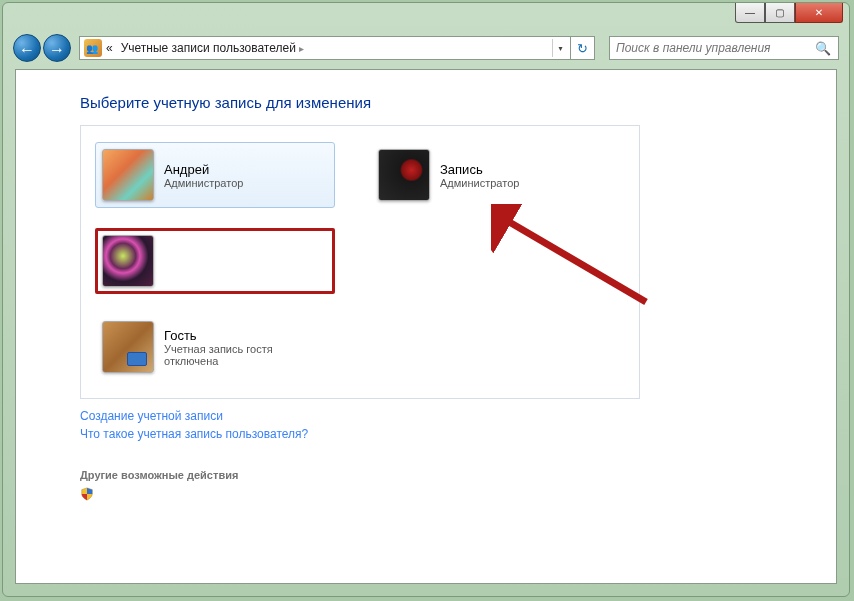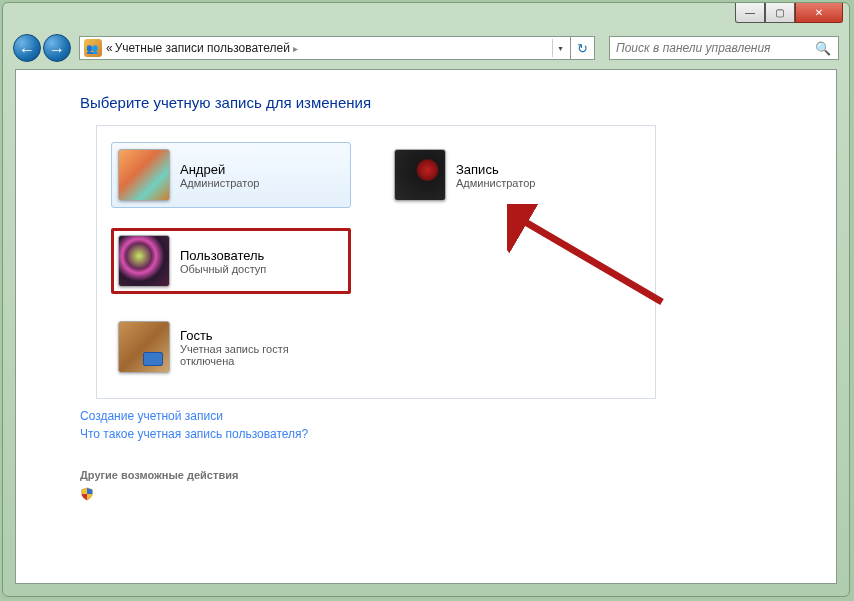--- a/index.html
+++ b/index.html
@@ -136,21 +136,20 @@
   color: #003399;
   font-size: 15px;
   font-weight: normal;
   margin-bottom: 14px;
 }
 .accounts-box {
   border: 1px solid #d6dde6;
   width: 560px;
   padding: 16px 14px 18px 14px;
   position: relative;
-  margin-left: 16px;
 }
 .row {
   display: flex;
   gap: 36px;
 }
 .acct {
   display: flex;
   align-items: center;
   width: 240px;
   padding: 6px;
@@ -220,21 +219,21 @@
     <div class="titlebtn">▢</div>
     <div class="titlebtn close">✕</div>
   </div>
 
   <div class="navbar">
     <div class="navbtn">←</div>
     <div class="navbtn">→</div>
     <div class="addressbar">
       <span class="addr-icon">👥</span>
       <span>«</span>
-      <span style="margin-left:2px">Учетные записи пользователей</span>
+      <span style="margin-left:8px">Учетные записи пользователей</span>
       <span class="addr-chev">▸</span>
       <span class="addr-dropdown">▾</span>
     </div>
     <div class="refreshbtn">↻</div>
     <div class="searchbar">
       <input type="text" placeholder="Поиск в панели управления" style="">
       <span class="search-icon">🔍</span>
     </div>
   </div>
 
@@ -257,24 +256,20 @@
               <div class="name">Запись</div>
               <div class="role">Администратор</div>
             </div>
           </div>
         </div>
 
         <div style="height:20px"></div>
 
         <div class="acct highlighted">
           <div class="avatar ball"></div>
-          <div class="acct-info">
-            <div class="name">Пользователь</div>
-            <div class="role">Обычный доступ</div>
-          </div>
         </div>
 
         <div style="height:20px"></div>
 
         <div class="acct">
           <div class="avatar guest"></div>
           <div class="acct-info">
             <div class="name">Гость</div>
             <div class="role">Учетная запись гостя отключена</div>
           </div>

